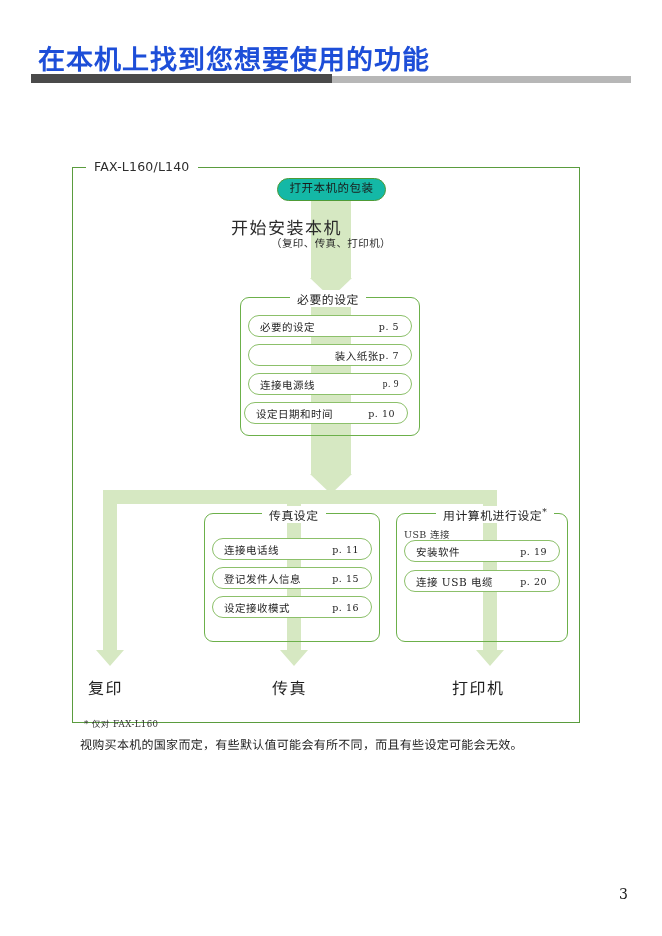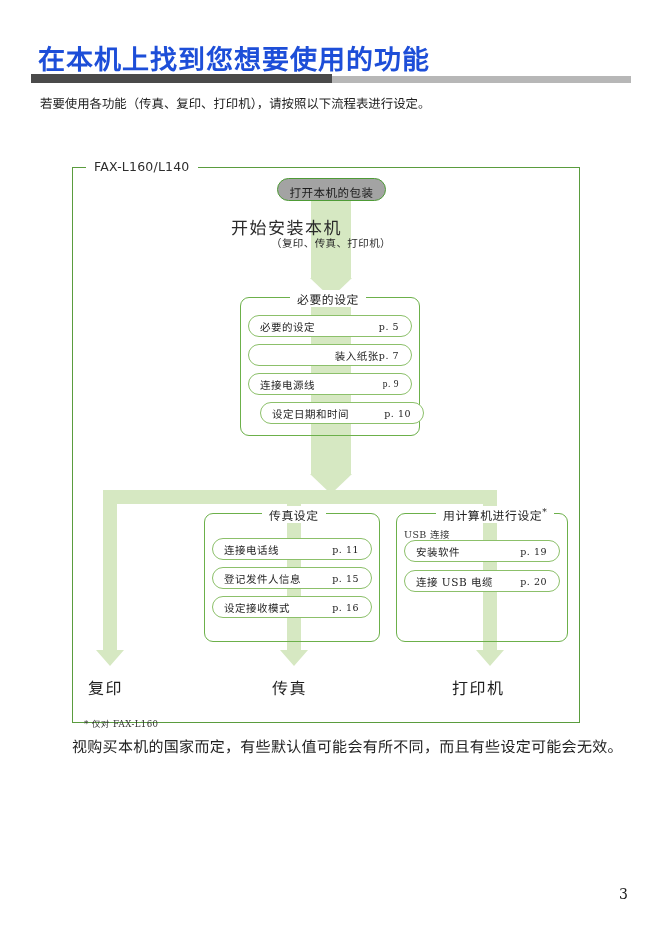--- a/index.html
+++ b/index.html
@@ -101,25 +101,25 @@
     border-left: 14px solid transparent;
     border-right: 14px solid transparent;
     border-top: 16px solid #d6e8c2;
   }
 
   
   .pill {
     position: absolute;
     border: 1.3px solid #4e9b36;
     border-radius: 13px;
-    background: #a3a3a3;
+    background: #14b8a6;
     font-size: 11.5px;
     color: #1a1a1a;
     display: flex;
-    align-items: flex-end;
+    align-items: flex-start;
     justify-content: center;
     font-family: Liberation Sans, sans-serif;
     letter-spacing: 0.5px;
   }
 
   
   .stage-title {
     position: absolute;
     font-size: 17px;
     color: #2a2a2a;
@@ -211,23 +211,23 @@
     font-size: 8.6px;
     color: #333;
     font-family: "DejaVu Serif", "Liberation Serif", serif;
     letter-spacing: 0.4px;
     white-space: nowrap;
   }
 
   
   .bottom-note {
     position: absolute;
-    left: 72px;
+    left: 80px;
     top: 735px;
-    font-size: 15px;
+    font-size: 12px;
     color: #222;
     font-family: "DejaVu Serif", "Liberation Serif", serif;
     letter-spacing: 0.3px;
   }
 
   
   .page-number {
     position: absolute;
     right: 34px;
     bottom: 34px;
@@ -237,21 +237,20 @@
   }
 </style>
 </head>
 <body>
 
 <div class="page-title">在本机上找到您想要使用的功能</div>
 <div class="rule-dark"></div>
 <div class="rule-light"></div>
 
 <div class="intro">
-  <p>若要使用各功能（传真、复印、打印机），请按照以下流程表进行设定。</p>
 </div>
 
 <div class="flow-frame"></div>
 <div class="flow-frame-legend">FAX-L160/L140</div>
 
 <div class="conn" style="left:311px; top:199px; width:40px; height:79px;"></div>
 <div class="arrow-head" style="left:310px; top:278px;"></div>
 
 <div class="pill" style="left:277px; top:178px; width:107px; height:21px;">
   <span>打开本机的包装</span>
@@ -276,21 +275,21 @@
   <span class="page">p. 5</span>
 </div>
 <div class="item" style="left:248px; top:344px; width:164px; height:22px;text-align:right;">
   <span class="label">装入纸张</span>
   <span class="page">p. 7</span>
 </div>
 <div class="item" style="left:248px; top:373px; width:164px; height:22px;font-family:Liberation Serif, serif;">
   <span class="label">连接电源线</span>
   <span class="page">p. 9</span>
 </div>
-<div class="item" style="left:260px; top:402px; width:164px; height:22px;">
+<div class="item" style="left:244px; top:402px; width:164px; height:22px;">
   <span class="label">设定日期和时间</span>
   <span class="page">p. 10</span>
 </div>
 
 <div class="conn" style="left:311px; top:436px; width:40px; height:38px;"></div>
 <div class="arrow-head" style="left:310px; top:474px;"></div>
 
 <div class="conn" style="left:103px; top:490px; width:394px; height:14px;"></div>
 
 <div class="conn" style="left:103px; top:490px; width:14px; height:160px;"></div>

